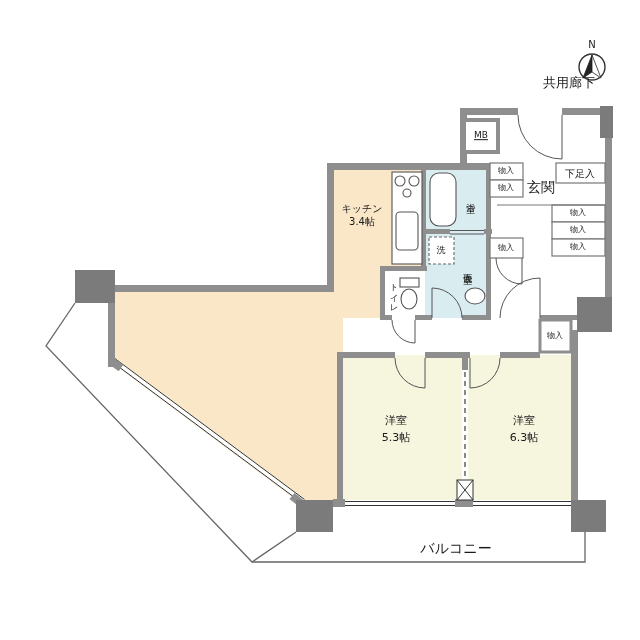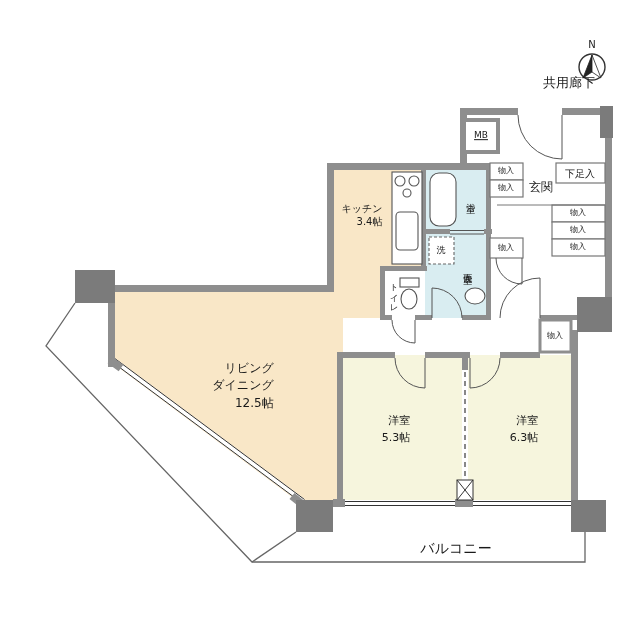--- a/index.html
+++ b/index.html
@@ -17,21 +17,21 @@
     color:#1a1a1a;
     white-space:nowrap;
     line-height:1.3;
     z-index:5;
   }
   .v{
     writing-mode:vertical-rl;
     text-orientation:upright;
     letter-spacing:1px;
   }
-  .stack{text-align:right;}
+  .stack{text-align:center;}
 </style>
 </head>
 <body>
 
 <div class="plan">
 
   <svg width="640" height="640" viewBox="0 0 640 640">
 
     <rect x="330" y="166" width="95" height="104" fill="#f9e7c7"></rect>
     <path d="M111 288 L334 288 L334 266 L383 266 L383 318 L343 318 L343 503 L300 503 L111 362 Z" fill="#f9e7c7"></path>
@@ -143,46 +143,41 @@
     <g>
       <circle cx="592" cy="67" r="13" fill="#ffffff" stroke="#333" stroke-width="1.4"></circle>
       <path d="M592 55 L583 78 L592 72 Z" fill="#222" stroke="#222" stroke-width="0.8"></path>
       <path d="M592 55 L601 78 L592 72 Z" fill="#ffffff" stroke="#222" stroke-width="0.8"></path>
     </g>
   </svg>
 
   <div class="lbl" style="left:592px;top:44px;font-size:10px;">N</div>
   <div class="lbl" style="left:557px;top:83px;font-size:13px;margin-left:12px;">共用廊下</div>
   <div class="lbl" style="left:481px;top:136px;font-size:9px;text-decoration:underline;">MB</div>
-  <div class="lbl" style="left:541px;top:188px;font-size:12px;">玄関</div>
+  <div class="lbl" style="left:541px;top:188px;font-size:14px;font-family:Liberation Serif, serif;">玄関</div>
   <div class="lbl" style="left:580px;top:173px;font-size:10px;">下足入</div>
 
   <div class="lbl" style="left:506px;top:171px;font-size:8px;">物入</div>
   <div class="lbl" style="left:506px;top:188px;font-size:8px;">物入</div>
   <div class="lbl" style="left:506px;top:248px;font-size:8px;">物入</div>
   <div class="lbl" style="left:578px;top:213px;font-size:8px;">物入</div>
   <div class="lbl" style="left:578px;top:230px;font-size:8px;">物入</div>
   <div class="lbl" style="left:578px;top:247px;font-size:8px;">物入</div>
   <div class="lbl" style="left:555px;top:336px;font-size:8px;">物入</div>
 
   <div class="lbl stack" style="left:362px;top:215px;font-size:10px;">
     <div>キッチン</div>
     <div>3.4帖</div>
   </div>
 
   <div class="lbl v" style="left:470px;top:197px;font-size:9px;">浴室</div>
   <div class="lbl" style="left:441px;top:251px;font-size:9px;">洗</div>
   <div class="lbl v" style="left:467px;top:268px;font-size:9px;">洗面室</div>
   <div class="lbl v" style="left:394px;top:293px;font-size:8.5px;">トイレ</div>
 
-  <div class="lbl stack" style="left:243px;top:386px;font-size:12px;line-height:1.45;">
-    <div>リビング</div>
-    <div>ダイニング</div>
-    <div>12.5帖</div>
-  </div>
 
   <div class="lbl stack" style="left:396px;top:429px;font-size:11px;line-height:1.5;">
     <div>洋室</div>
     <div>5.3帖</div>
   </div>
 
   <div class="lbl stack" style="left:524px;top:429px;font-size:11px;line-height:1.5;">
     <div>洋室</div>
     <div>6.3帖</div>
   </div>

